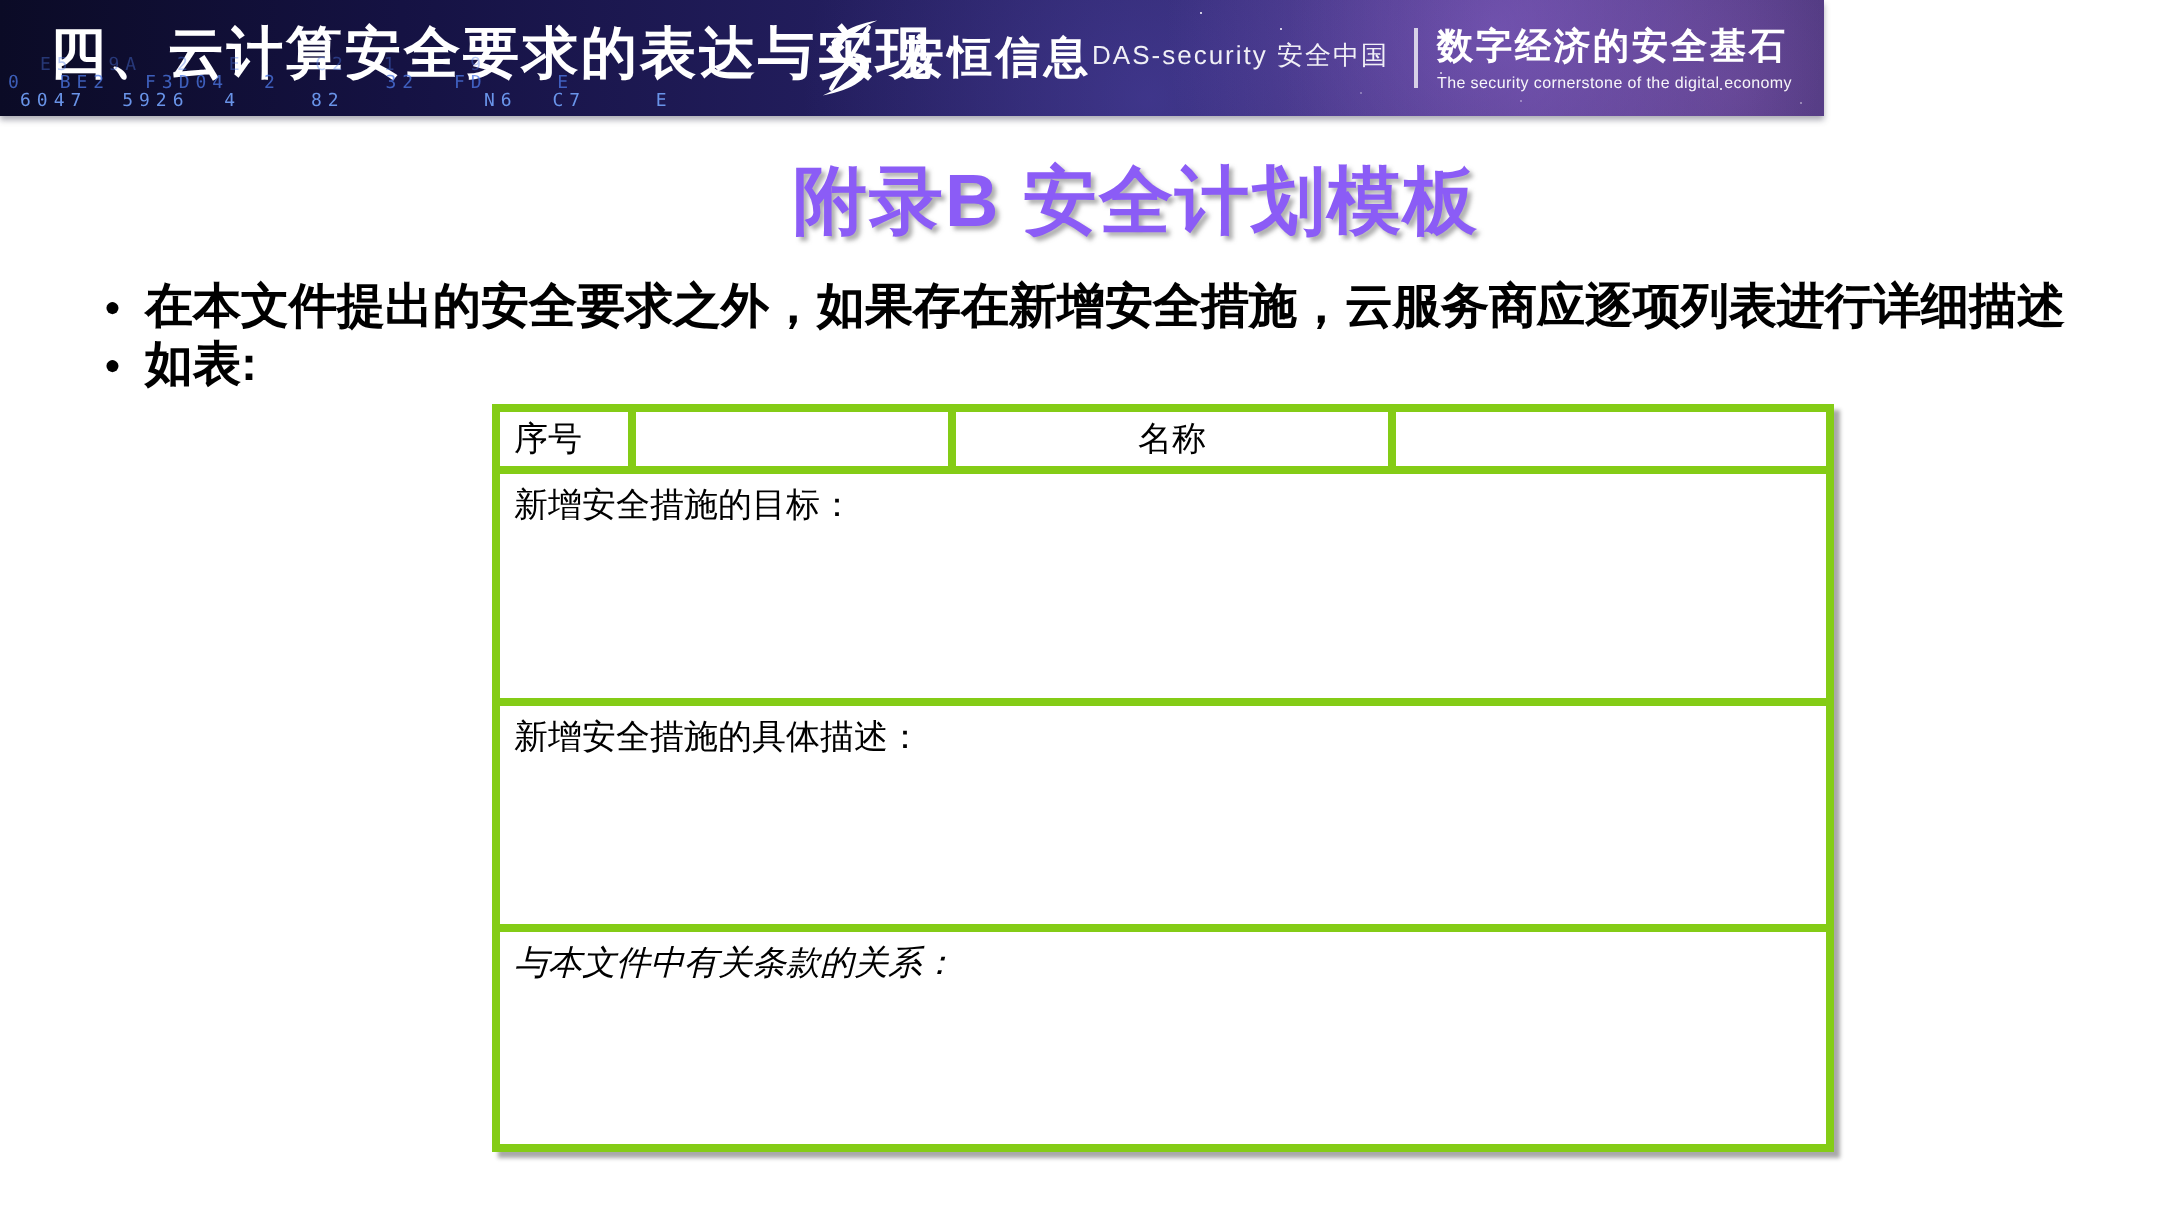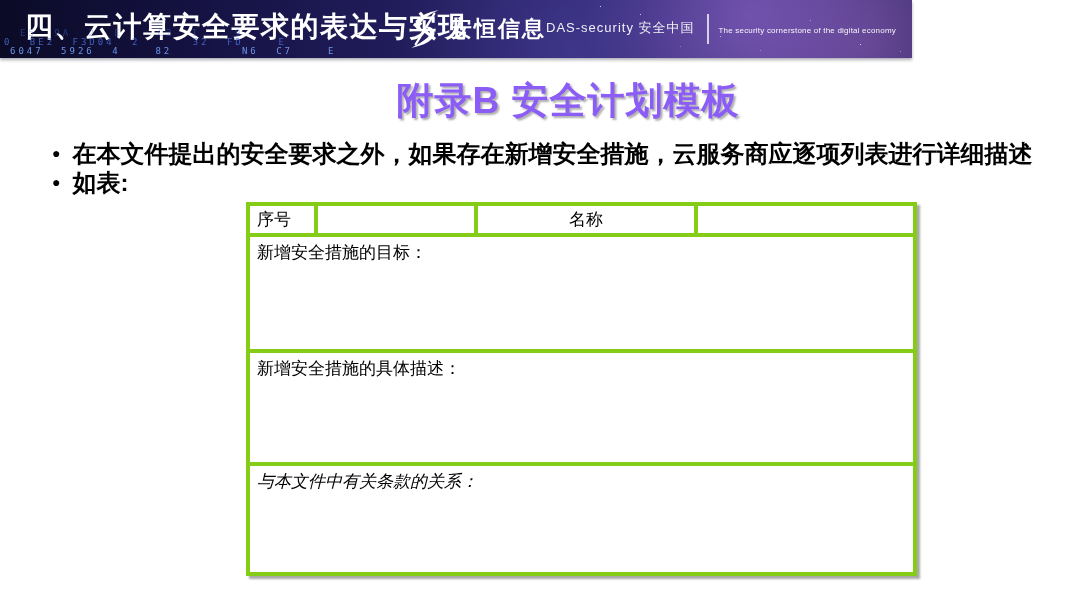--- a/index.html
+++ b/index.html
@@ -87,20 +87,21 @@
         <path d="M36 2 C18 5 7 13 9 21 C10 26 16 28 21 26 C13 24 12 18 18 13 C23 9 29 5 36 2 Z" fill="#ffffff"></path>
         <path d="M4 46 C22 43 33 35 31 27 C30 22 24 20 19 22 C27 24 28 30 22 35 C17 39 11 43 4 46 Z" fill="#ffffff"></path>
         <path d="M31 6 L9 42" stroke="#ffffff" stroke-width="2.6" stroke-linecap="round" fill="none"></path>
       </svg>
       <div class="brand">
         <span class="brand-cn">安恒信息</span>
         <span class="brand-sub">DAS-security 安全中国</span>
       </div>
       <span class="logo-divider"></span>
       <div class="slogan">
+        <span class="slogan-cn">数字经济的安全基石</span>
         <span class="slogan-en">The security cornerstone of the digital economy</span>
       </div>
     </div>
   </div>
 
   <h1 class="heading">附录B 安全计划模板</h1>
 
   <div class="bullets">
     <div class="bullet-row">
       <span class="bullet-dot">●</span>

